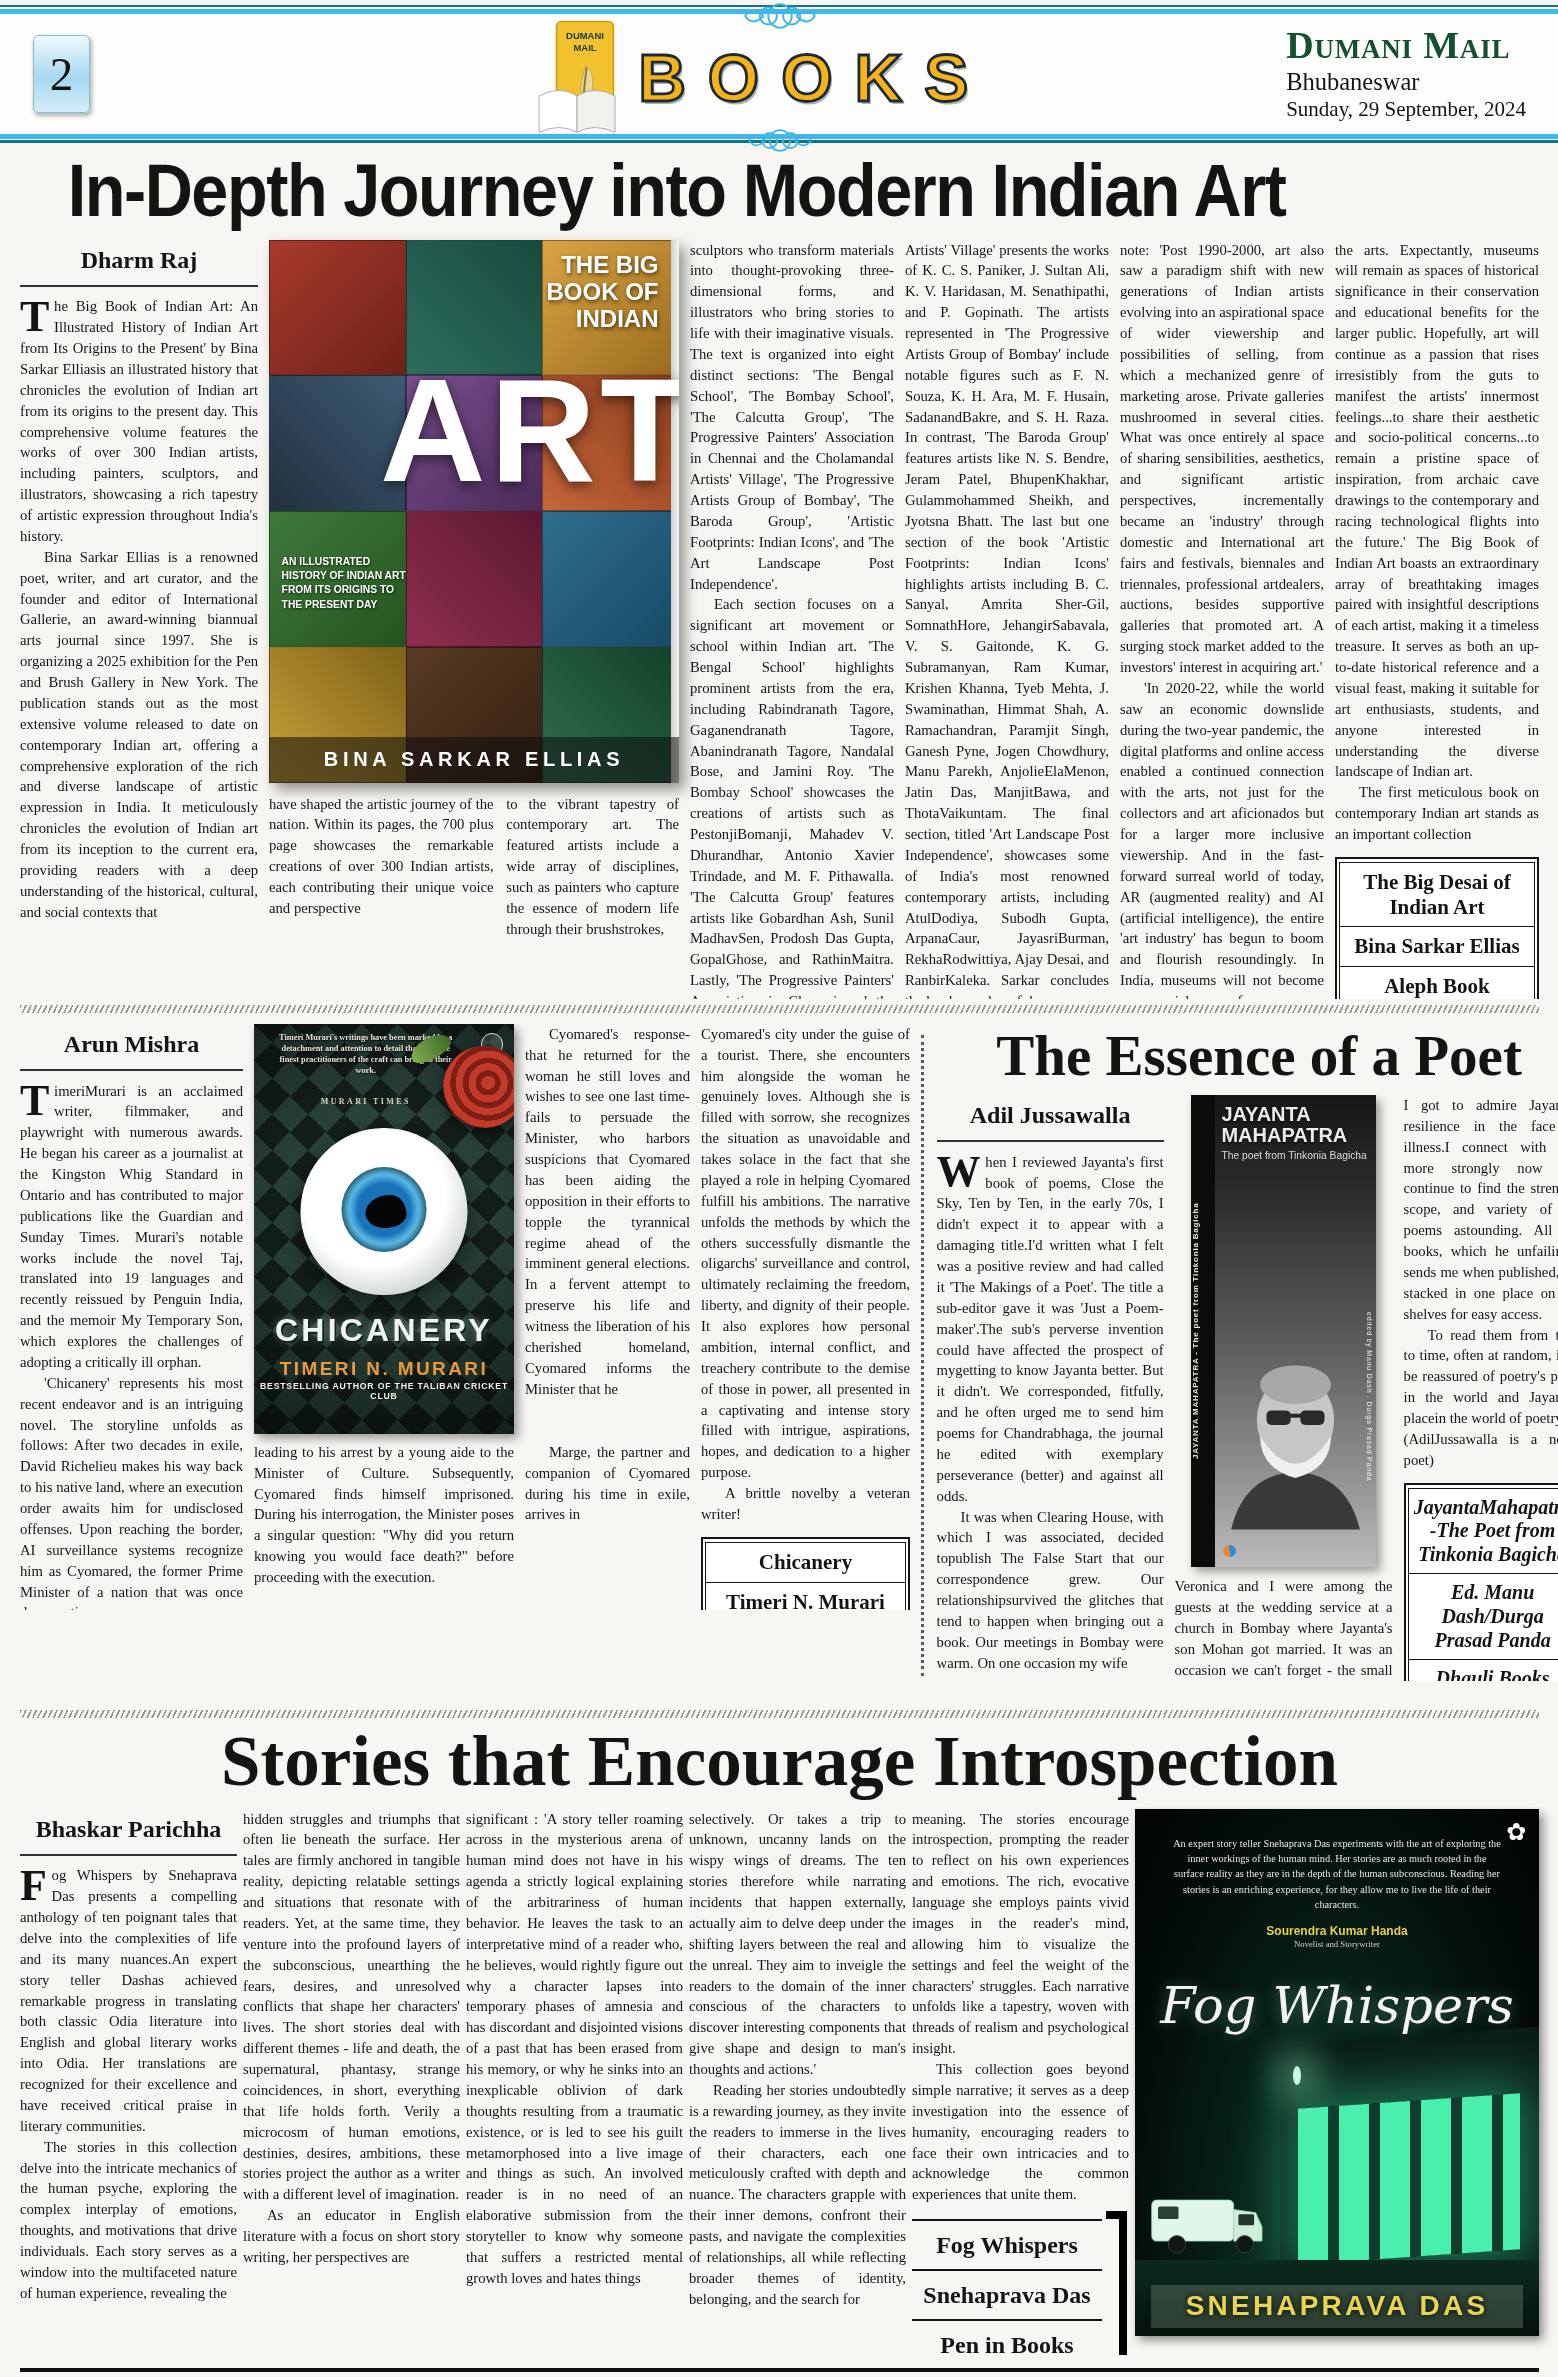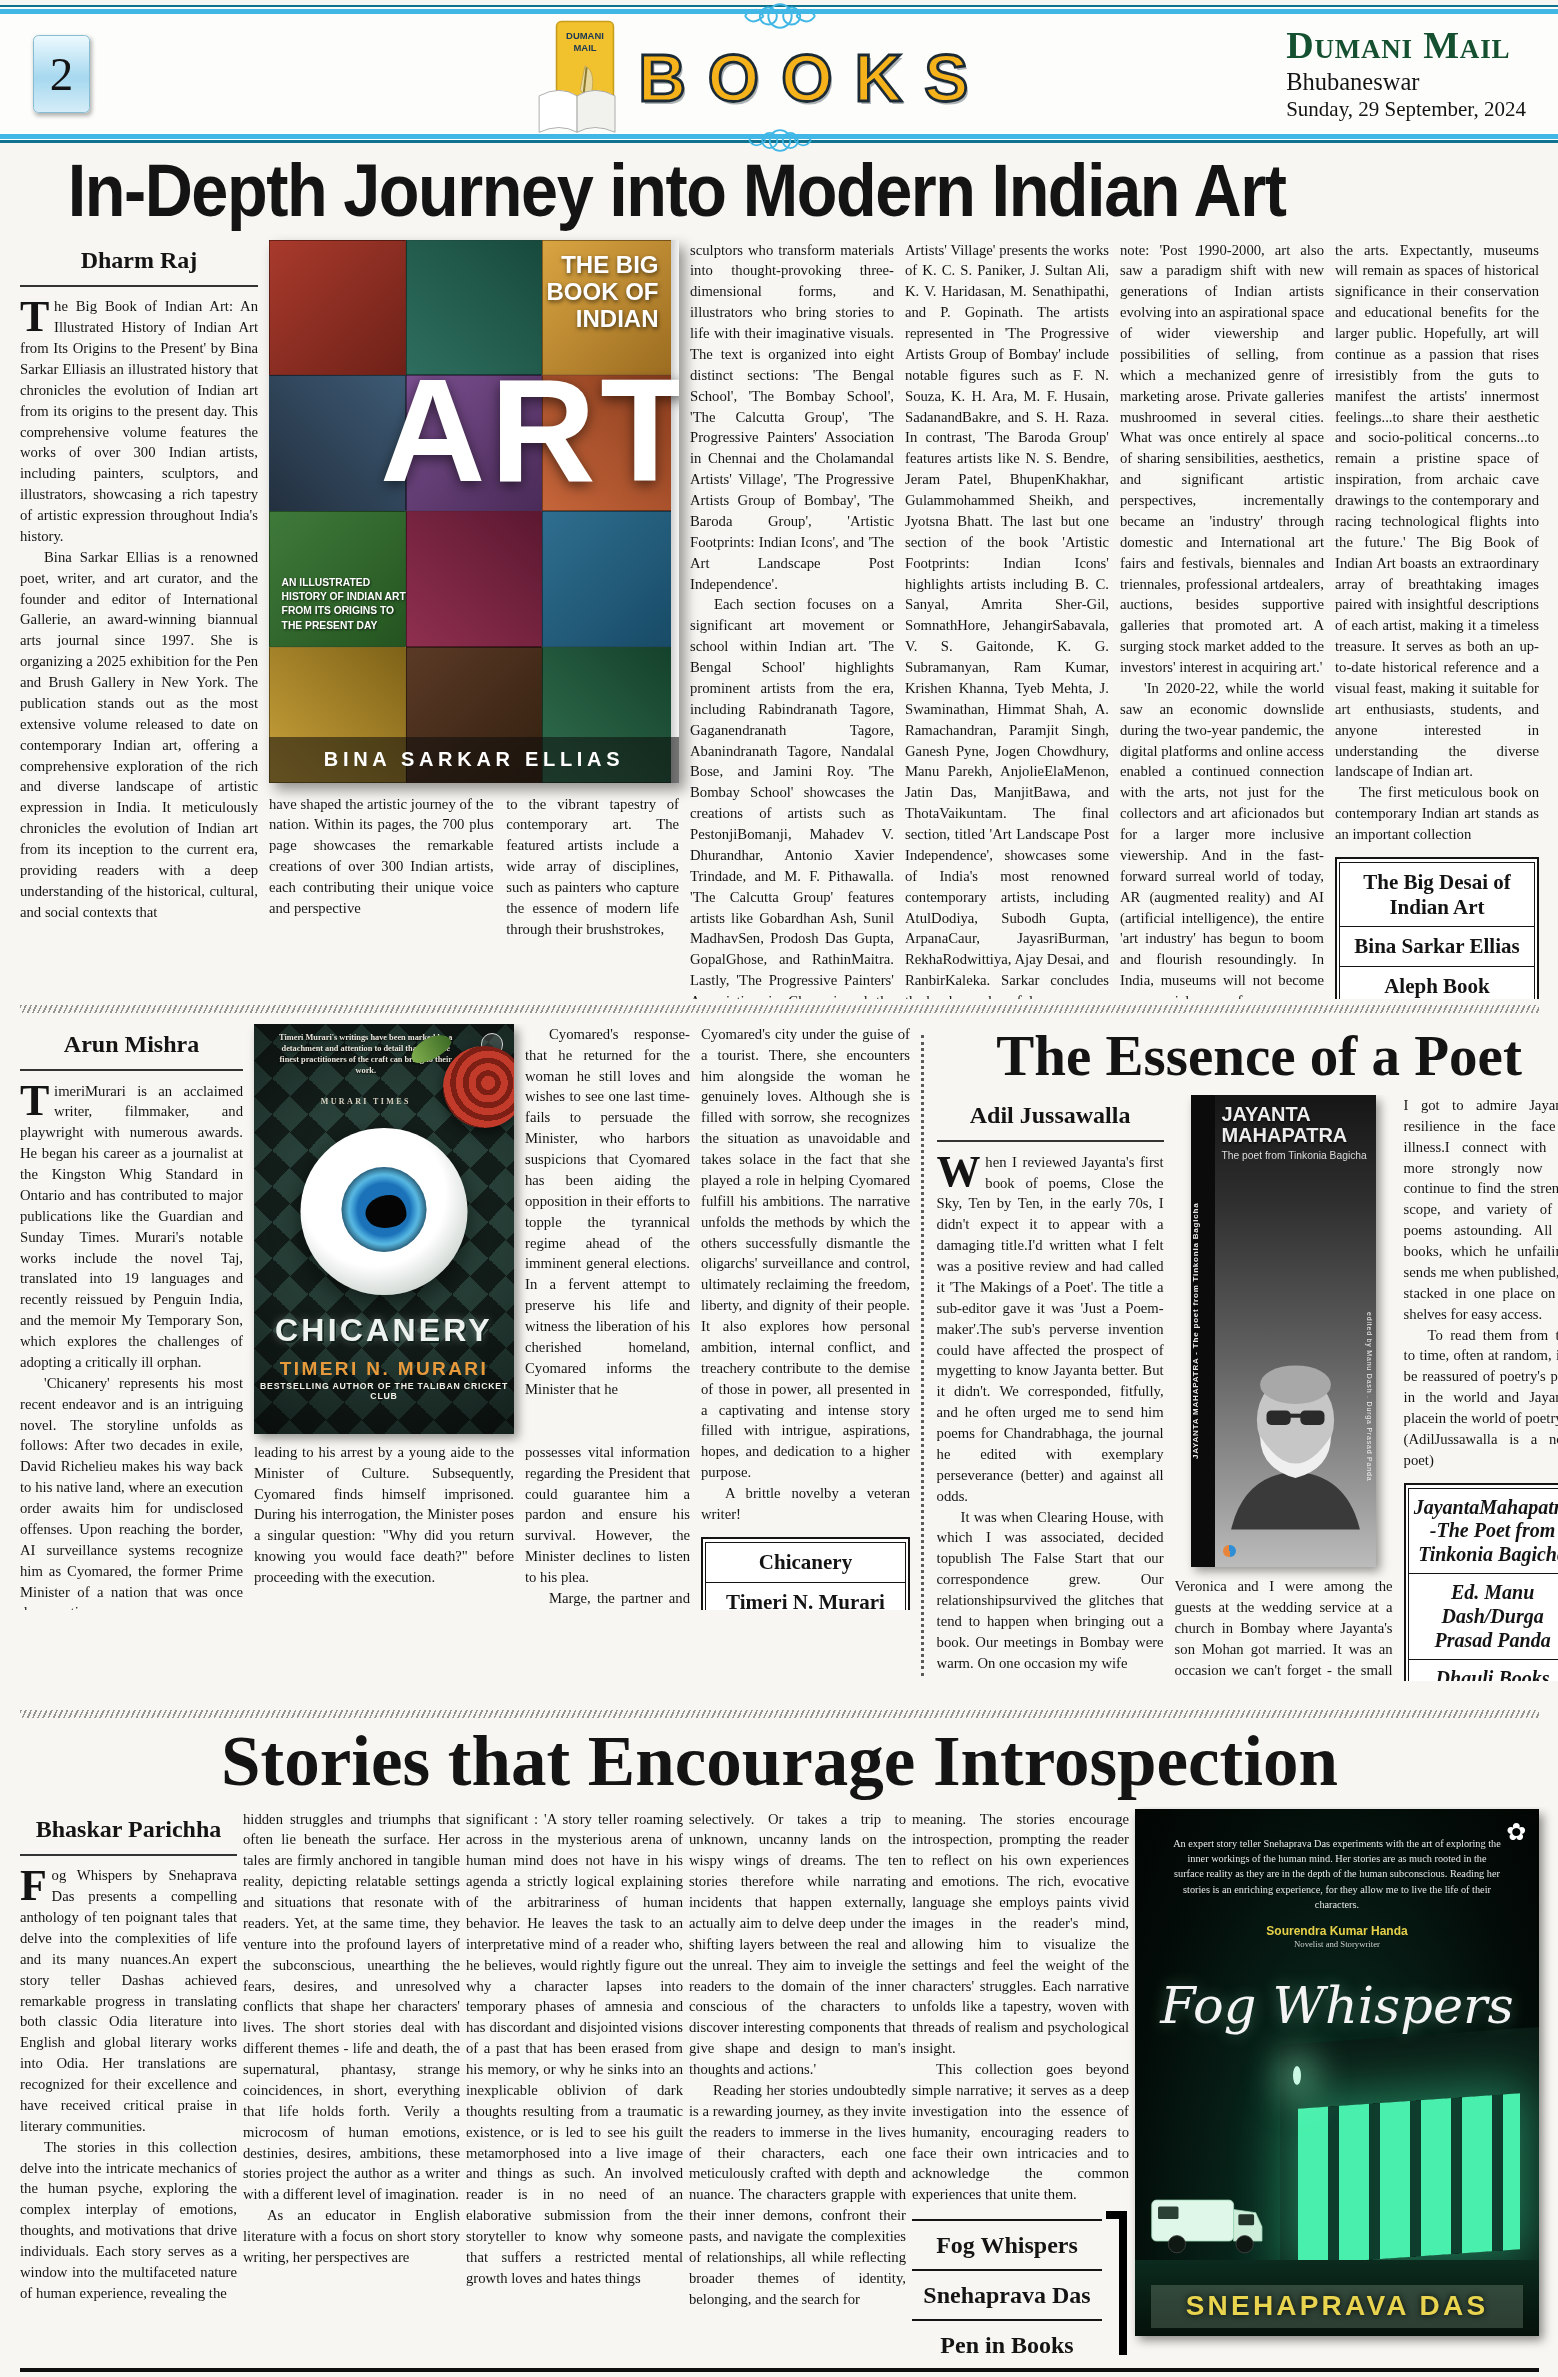--- a/index.html
+++ b/index.html
@@ -77,21 +77,21 @@
   .t7{background:linear-gradient(135deg,#3f7a3a,#245420);} .t8{background:linear-gradient(45deg,#8f2f4f,#5c1830);}
   .t9{background:linear-gradient(135deg,#2f6e8f,#174a66;);} .t9{background:linear-gradient(135deg,#2f6e8f,#174a66);}
   .t10{background:linear-gradient(45deg,#caa23a,#7e6217);} .t11{background:linear-gradient(135deg,#5a3a26,#33200f);}
   .t12{background:linear-gradient(45deg,#306e4e,#14402a);}
   .bb-edge{position:absolute;right:0;top:0;bottom:0;width:8px;background:linear-gradient(90deg,#cfcfcf,#f4f4f4);}
   .bb-top{position:absolute;top:12.6px;right:20.5px;width:150px;color:#fff;text-align:right;
       font-family:"Liberation Sans",sans-serif;font-weight:bold;font-size:24px;line-height:1.12;
       text-shadow:0.8px 1.6px 4.7px rgba(0,0,0,.6);}
   .bb-art{position:absolute;top:118px;left:111px;color:#fff;font-family:"Liberation Sans",sans-serif;
       font-weight:bold;font-size:146px;line-height:1;letter-spacing:4.7px;text-shadow:0 4px 12.6px rgba(0,0,0,.55);}
-  .bb-sub{position:absolute;left:12.6px;top:336px;width:130px;color:#fff;font-family:"Liberation Sans",sans-serif;
+  .bb-sub{position:absolute;left:12.6px;top:315px;width:130px;color:#fff;font-family:"Liberation Sans",sans-serif;
       font-weight:bold;font-size:10.3px;line-height:1.4;text-shadow:0.8px 0.8px 2.4px rgba(0,0,0,.7);}
   .bb-author{position:absolute;bottom:0;left:0;right:0;height:46px;background:rgba(12,12,12,.55);
       display:flex;align-items:center;justify-content:center;color:#fff;letter-spacing:4.7px;
       font-family:"Liberation Sans",sans-serif;font-weight:bold;font-size:20px;}
 
   
   .mid{display:flex;padding:4.7px 20px 0;height:680px;overflow:hidden;}
   .a2{width:890px;flex:none;}
   .vdivider{width:0;border-left:3.2px dotted #5a5a5a;margin:11px 12.6px 0 11px;height:641px;flex:none;}
   .a3{flex:1;}
@@ -339,21 +339,20 @@
             </div>
             <div class="narrow">
                 <p class="para ind">Cyomared's response-that he returned for the woman he still loves and wishes to see one last time-fails to persuade the Minister, who harbors suspicions that Cyomared has been aiding the opposition in their efforts to topple the tyrannical regime ahead of the imminent general elections. In a fervent attempt to preserve his life and witness the liberation of his cherished homeland, Cyomared informs the Minister that he</p>
               </div>
           </div>
           <div class="cbot">
             <div class="col b1">
                 <p class="para">leading to his arrest by a young aide to the Minister of Culture. Subsequently, Cyomared finds himself imprisoned. During his interrogation, the Minister poses a singular question: "Why did you return knowing you would face death?" before proceeding with the execution.</p>
               </div>
             <div class="col b2">
-                <p class="para">possesses vital information regarding the President that could guarantee him a pardon and ensure his survival. However, the Minister declines to listen to his plea.</p>
                 <p class="para ind">Marge, the partner and companion of Cyomared during his time in exile, arrives in</p>
               </div>
           </div>
         </div>
         <div class="col a2c4">
           <div>
               <p class="para">Cyomared's city under the guise of a tourist. There, she encounters him alongside the woman he genuinely loves. Although she is filled with sorrow, she recognizes the situation as unavoidable and takes solace in the fact that she played a role in helping Cyomared fulfill his ambitions. The narrative unfolds the methods by which the others successfully dismantle the oligarchs' surveillance and control, ultimately reclaiming the freedom, liberty, and dignity of their people. It also explores how personal ambition, internal conflict, and treachery contribute to the demise of those in power, all presented in a captivating and intense story filled with intrigue, aspirations, hopes, and dedication to a higher purpose.</p>
               <p class="para ind">A brittle novelby a veteran writer!</p>
             </div>
           <div class="infobox">

